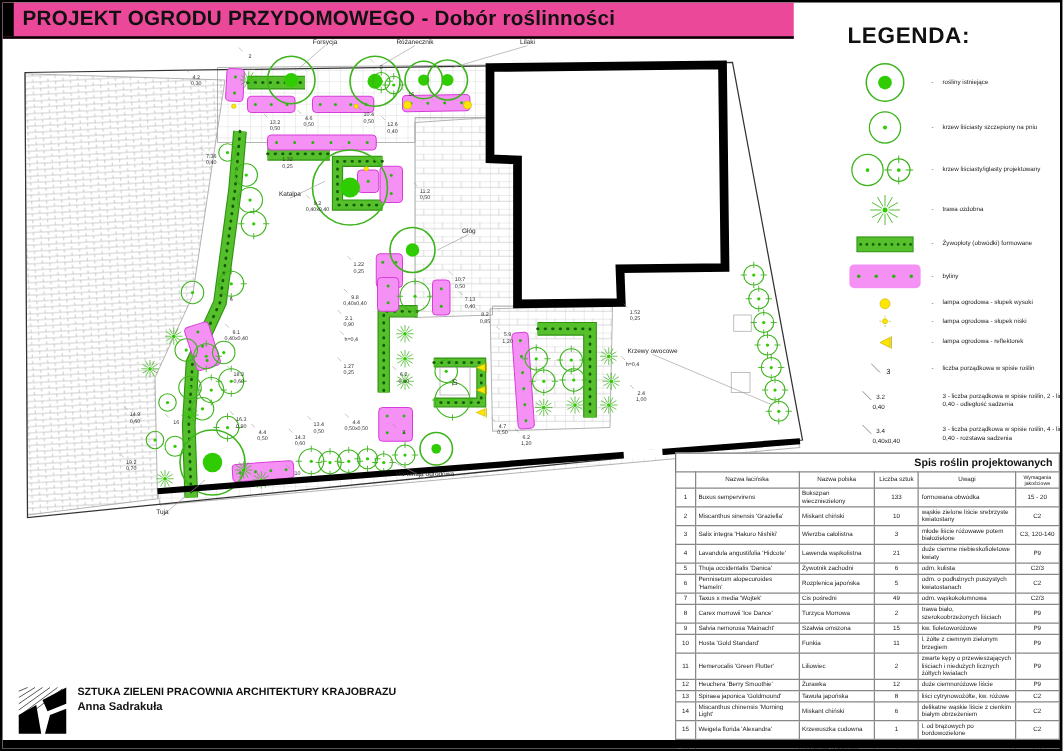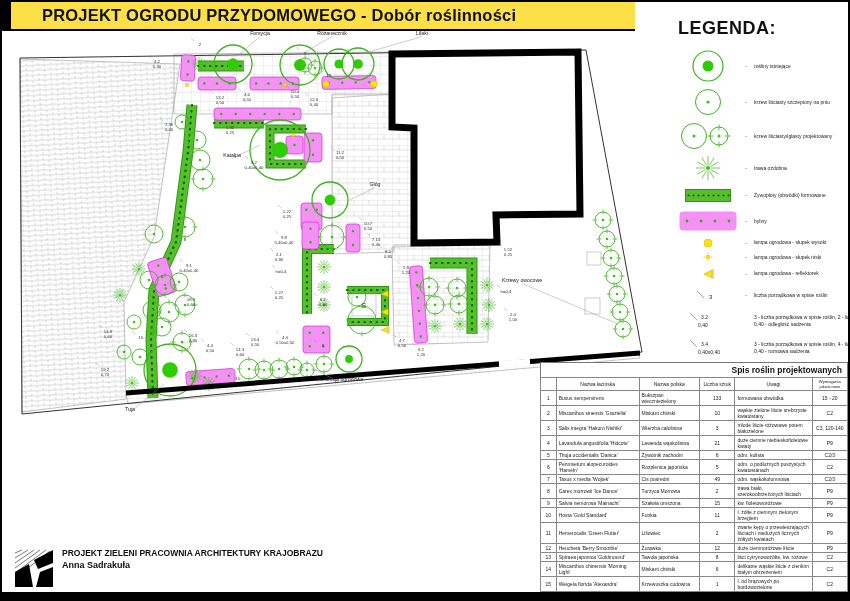--- a/index.html
+++ b/index.html
@@ -1,22 +1,22 @@
 <!DOCTYPE html>
 <html><head>
 <meta charset="utf-8">
 <style>
   html,body{margin:0;padding:0;background:#888;}
   .sheet{position:relative;width:850px;height:601px;background:#fff;
          font-family:"Liberation Sans",sans-serif;box-sizing:border-box;
          border:2px solid #000;overflow:hidden;}
   #plan{position:absolute;left:0;top:0;}
   
-  .titlebar{position:absolute;left:0;top:0;width:633px;height:27px;background:#fde047;
-            border-bottom:2px solid #000;display:flex;align-items:center;gap:24px;}
+  .titlebar{position:absolute;left:0;top:0;width:633px;height:27px;background:#ec4899;
+            border-bottom:2px solid #000;display:flex;align-items:center;}
   .title-accent{width:9px;height:27px;background:#000;flex:0 0 9px;}
   .titlebar h1{margin:0 0 0 7px;font-size:16.5px;font-weight:bold;color:#111;letter-spacing:.2px;}
   
   .legend{position:absolute;left:676px;top:16px;width:198px;}
   .legend-title{font-size:18px;font-weight:600;letter-spacing:.5px;color:#111;margin-bottom:8px;}
   .li{display:flex;align-items:center;gap:5px;}
   .li .sym{flex:0 0 60px;display:flex;justify-content:center;align-items:center;}
   .li .dash{font-size:5px;color:#444;flex:0 0 6px;text-align:center;}
   .li .lbl{font-size:5px;color:#222;line-height:1.25;}
   .li.existing-plant{height:38px}.li.grafted-shrub{height:34px}.li.proposed-shrub{height:34px}
@@ -755,19 +755,19 @@
     <svg width="40" height="40" viewBox="0 0 40 40">
       <rect x="0" y="0" width="40" height="40" fill="#fff"></rect>
       <g stroke="#222" stroke-width="0.6" fill="none">
         <path d="M1,20 L26,2 M1,15 L20,2 M1,10 L14,2 M1,5 L8,2 M1,25 L32,2 M1,30 L36,3"></path>
       </g>
       <polygon points="1,24 15,16 19,39 1,39" fill="#000"></polygon>
       <polygon points="20,12 39,2 39,15 24,21" fill="#000"></polygon>
       <polygon points="26,24 39,19 39,39 22,39" fill="#000"></polygon>
     </svg>
     <div class="ftxt">
-      <div class="f1">PROJEKT ZIELENI PRACOWNIA ARCHITEKTURY KRAJOBRAZU</div>
+      <div class="f1">SZTUKA ZIELENI PRACOWNIA ARCHITEKTURY KRAJOBRAZU</div>
       <div class="f2">Anna Sadrakuła</div>
     </div>
   </div>
 
   <div class="bottom-bar"></div>
 </div>
 
 </body></html>

